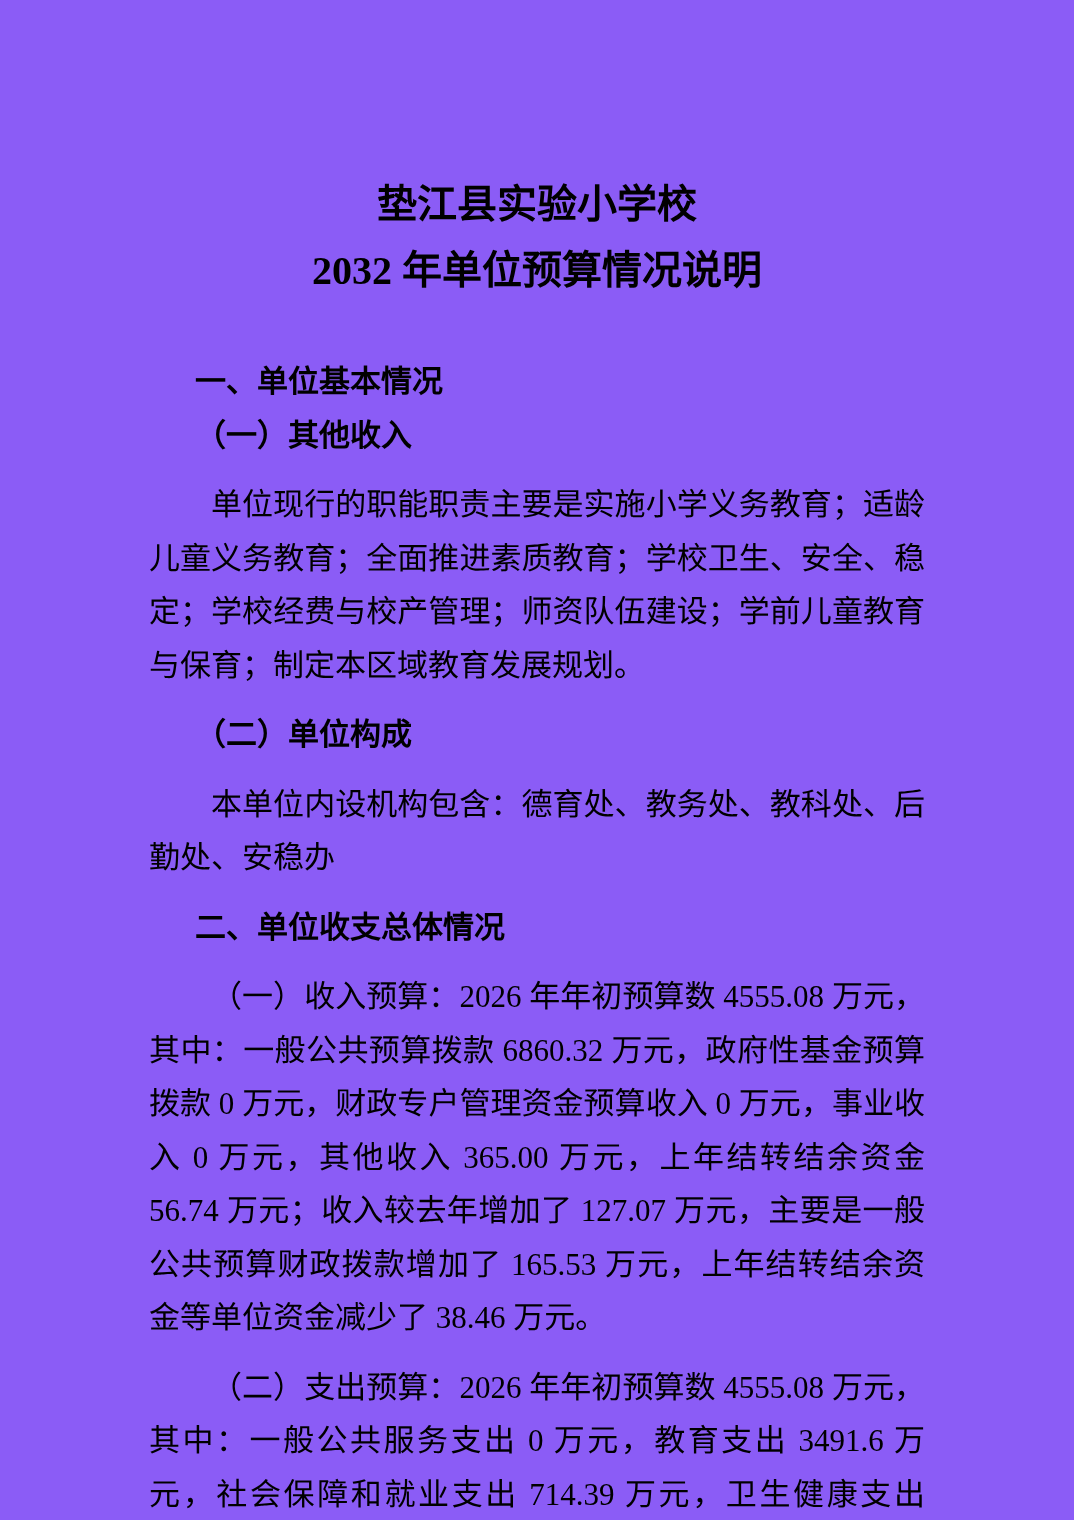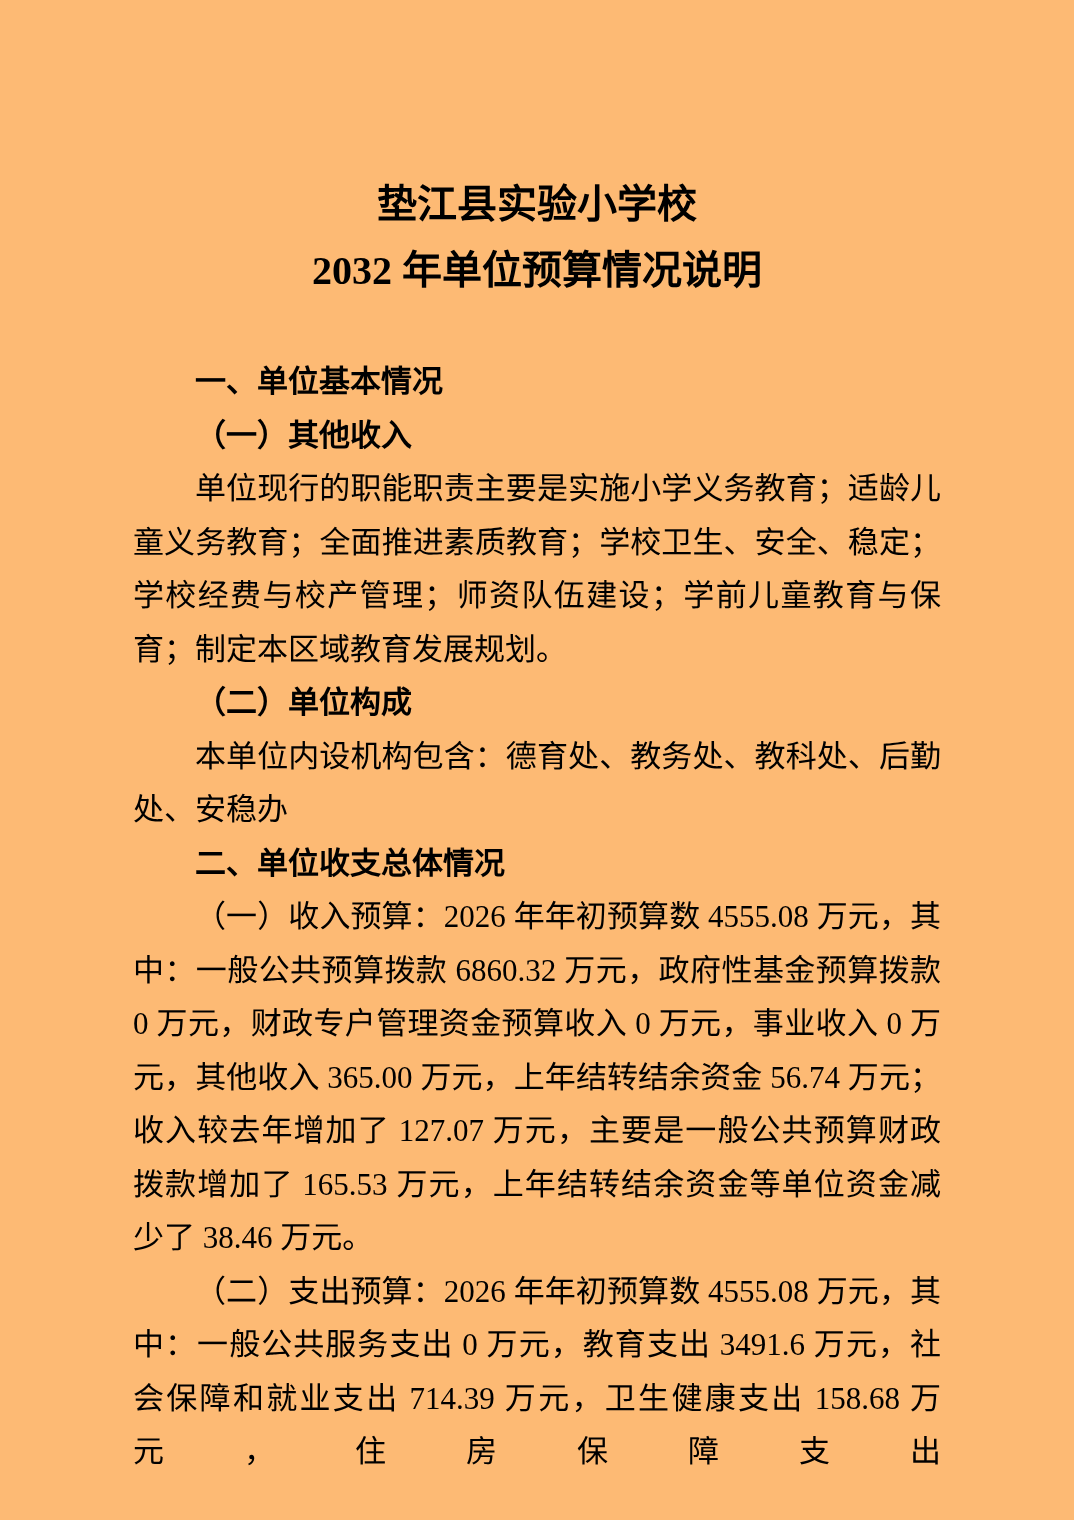--- a/index.html
+++ b/index.html
@@ -5,21 +5,21 @@
   html, body {
     margin: 0;
     padding: 0;
     background: #ffffff;
   }
   .page {
     position: relative;
     width: 1074px;
     height: 1520px;
     margin: 0 auto;
-    background: #fdba74;
+    background: #8b5cf6;
     box-sizing: border-box;
     padding: 172px 133px 0 133px;
     overflow: hidden;
     color: #000000;
     font-family: "Liberation Serif", serif;
   }
   .doc-title {
     text-align: center;
     font-weight: bold;
     font-size: 40px;
@@ -45,21 +45,21 @@
     text-indent: 2em;
     margin: 0;
   }
   .para {
     font-family: "Liberation Serif", serif;
     font-weight: normal;
     font-size: 31px;
     line-height: 53.5px;
     text-indent: 2em;
     text-align: justify;
-    margin: 0;
+    margin: 16px;
   }
   .para.cutoff {
     
     text-align-last: justify;
   }
 </style>
 </head>
 <body>
 
 <div class="page">

